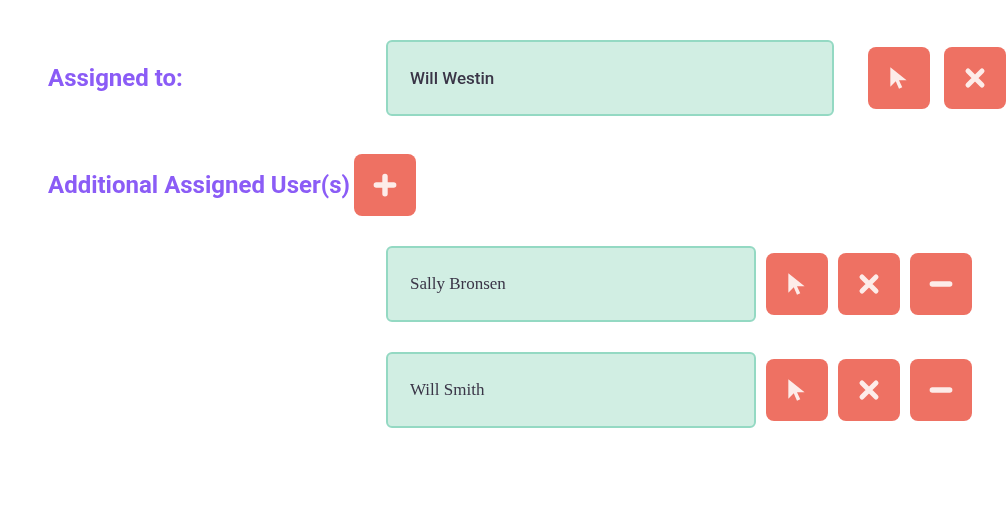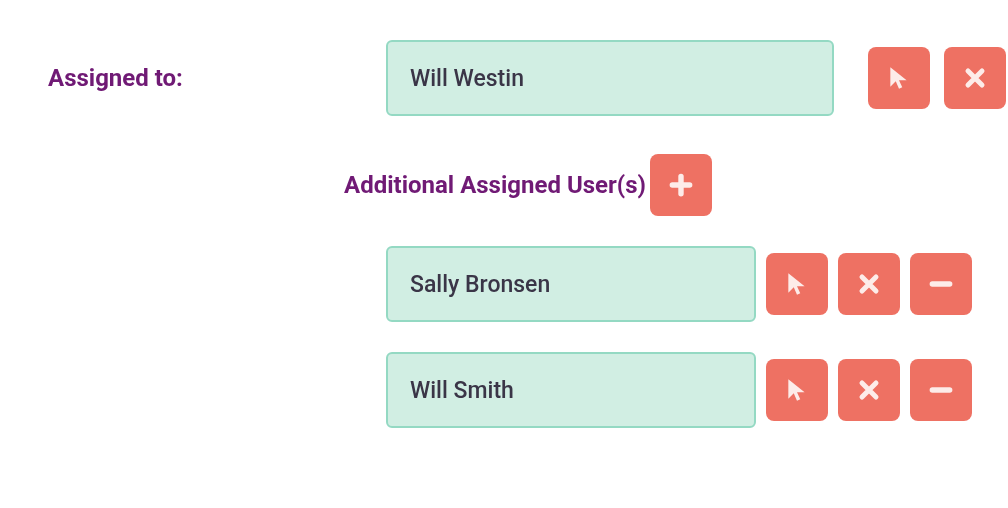--- a/index.html
+++ b/index.html
@@ -14,38 +14,38 @@
     }
     .row {
       display: flex;
       align-items: center;
       margin-bottom: 30px;
     }
     .label-col {
       width: 338px;
       font-size: 24px;
       font-weight: 700;
-      color: #701a75;
+      color: #8b5cf6;
       flex-shrink: 0;
     }
     .field-col {
       display: flex;
       align-items: center;
       gap: 14px;
     }
     .user-field {
       width: 448px;
       height: 76px;
       background: #d1eee3;
       border: 2px solid #94d9c3;
       border-radius: 6px;
       display: flex;
       align-items: center;
       padding-left: 22px;
-      font-size: 23px;
+      font-size: 17px;
       font-weight: 500;
       color: #3a3547;
     }
     .user-field.short {
       width: 370px;
     }
     .btn {
       width: 62px;
       height: 62px;
       background: #ee7163;
@@ -57,37 +57,37 @@
       cursor: pointer;
     }
     .btn svg { display: block; }
     .icon-color { fill: #fdece9; }
     .stroke-color { stroke: #fdece9; }
     .addn-header {
       display: flex;
       align-items: center;
       margin-top: 38px;
       margin-bottom: 30px;
-      justify-content: center;
     }
     .addn-header .label-col {
       width: auto;
       padding-right: 4px;
     }
     .big-gap {
       margin-left: 6px;
     }
     .sub-rows {
       margin-left: 338px;
     }
     .sub-row {
       display: flex;
       align-items: center;
       gap: 10px;
       margin-bottom: 30px;
+      font-family: Liberation Serif, serif;
     }
   </style>
 </head>
 <body>
 
 <div class="row">
   <div class="label-col">Assigned to:</div>
   <div class="field-col">
     <div class="user-field">
       <span>Will Westin</span>

